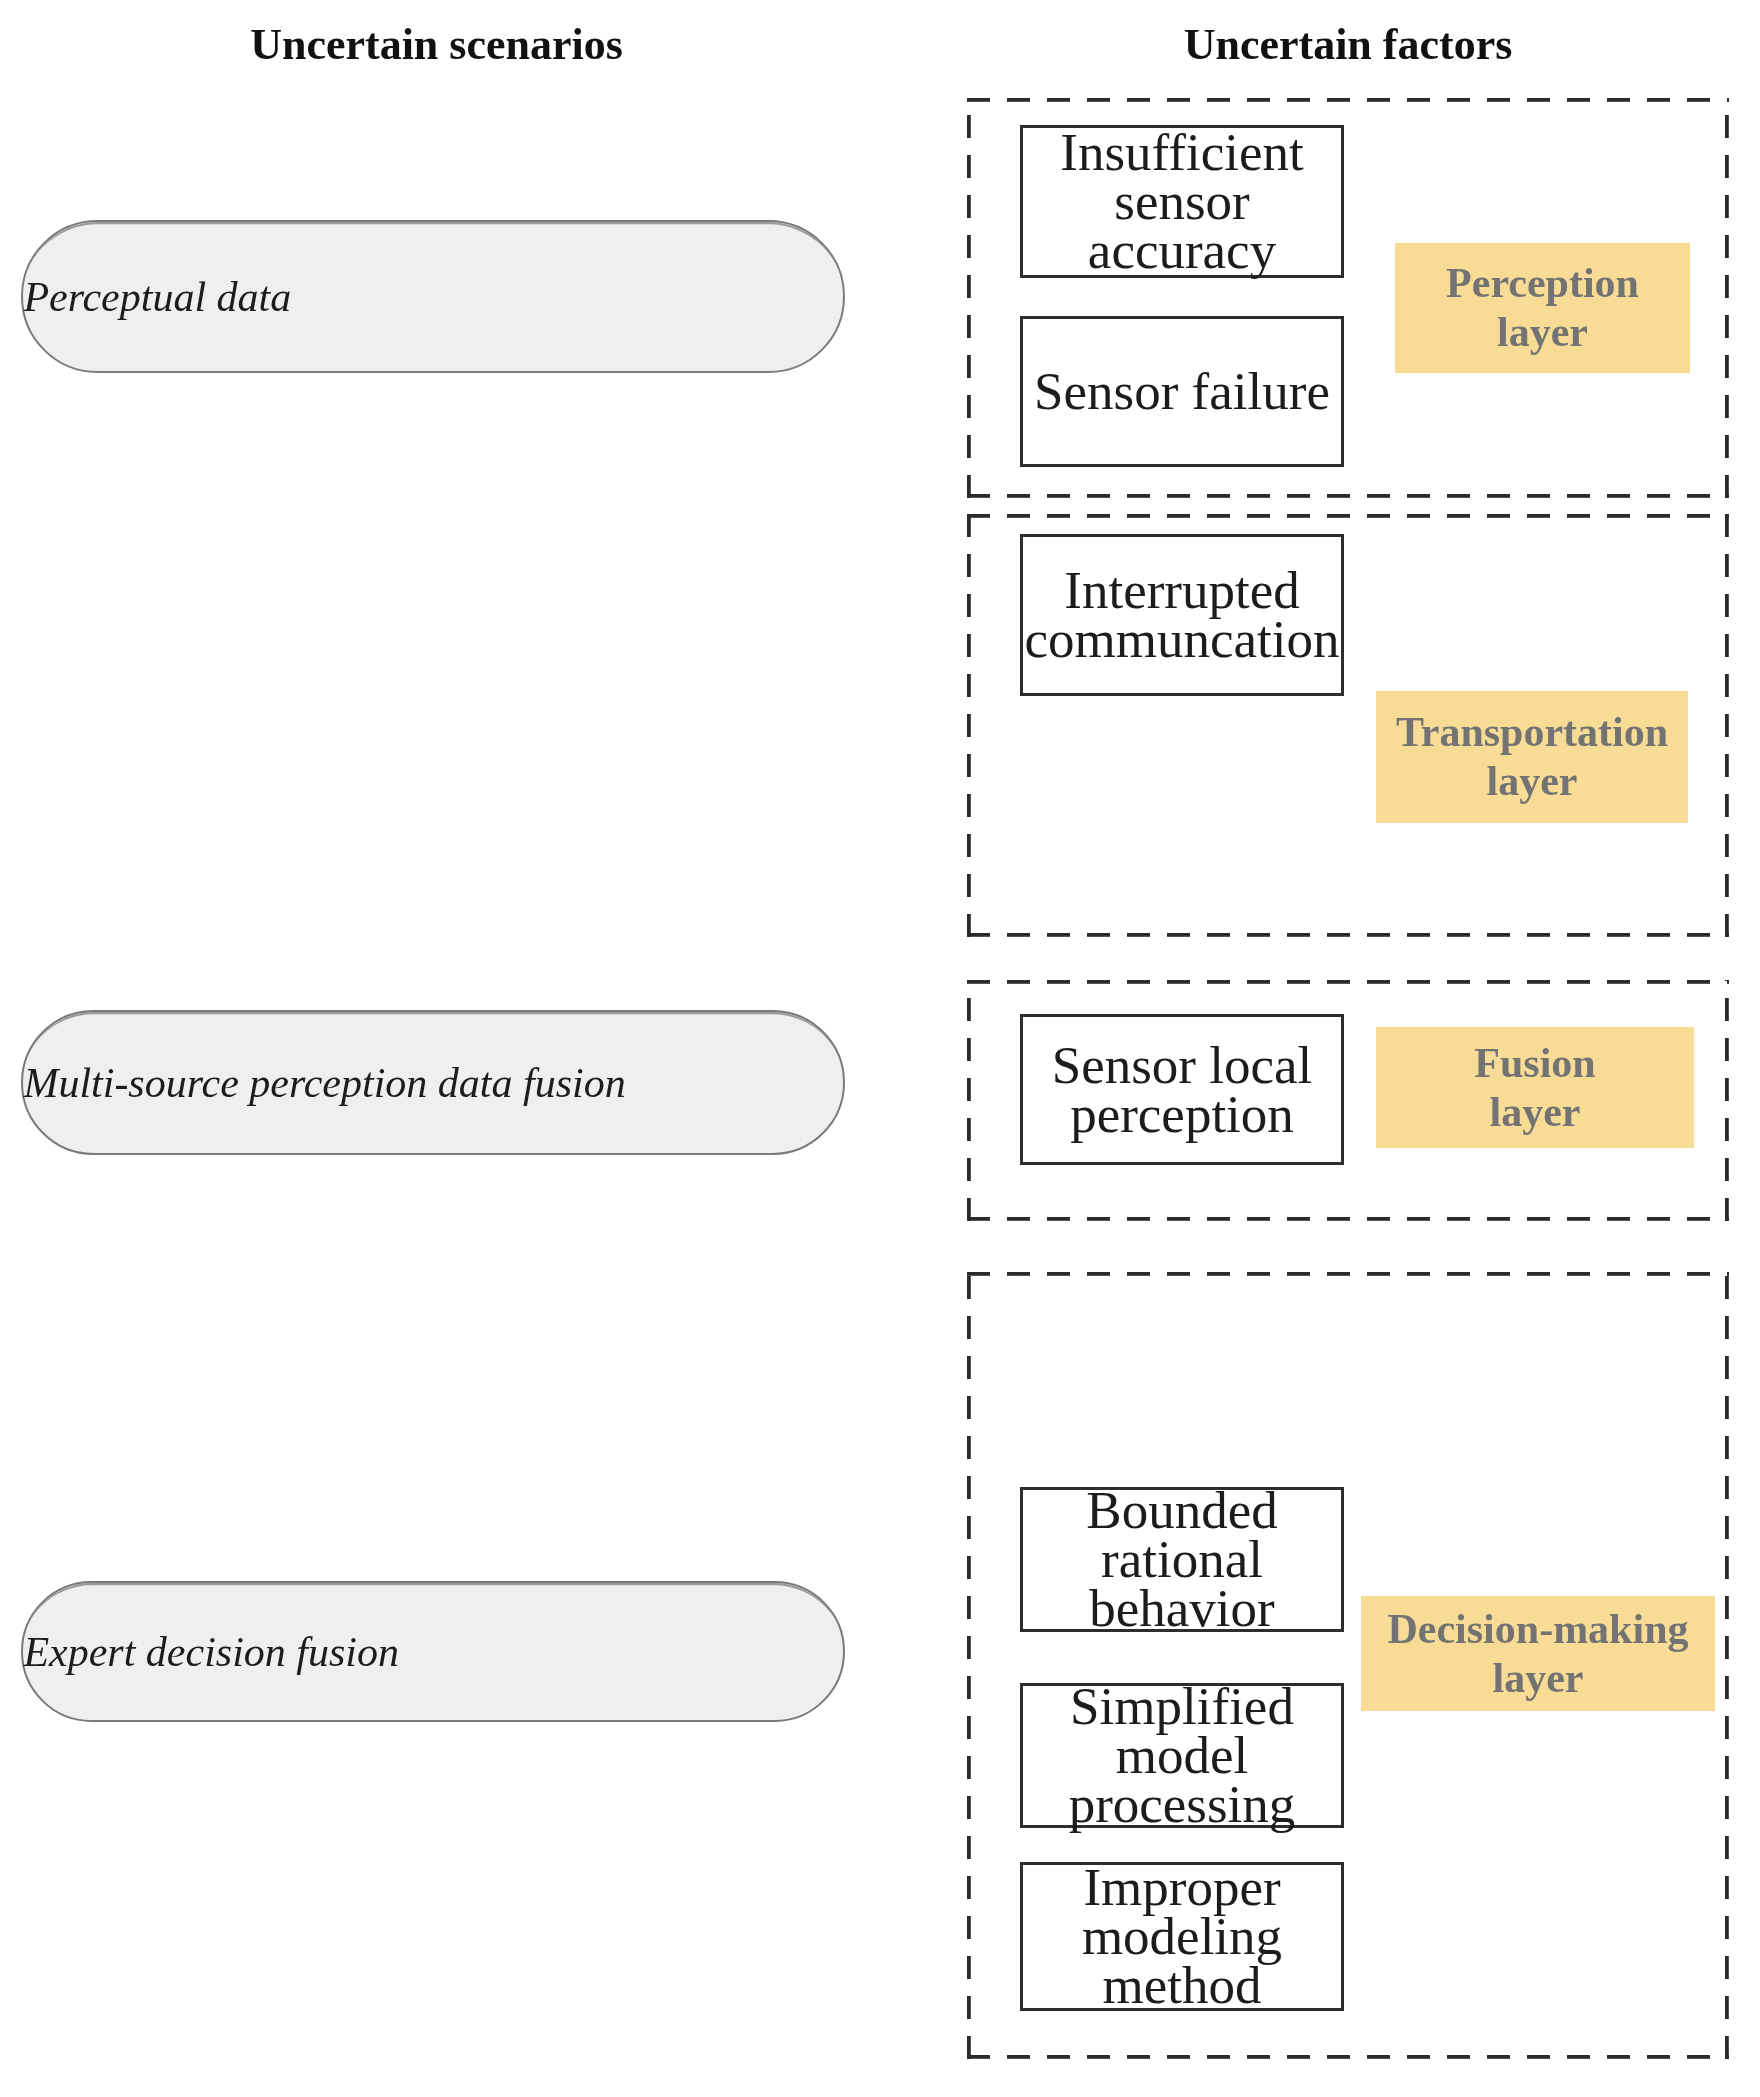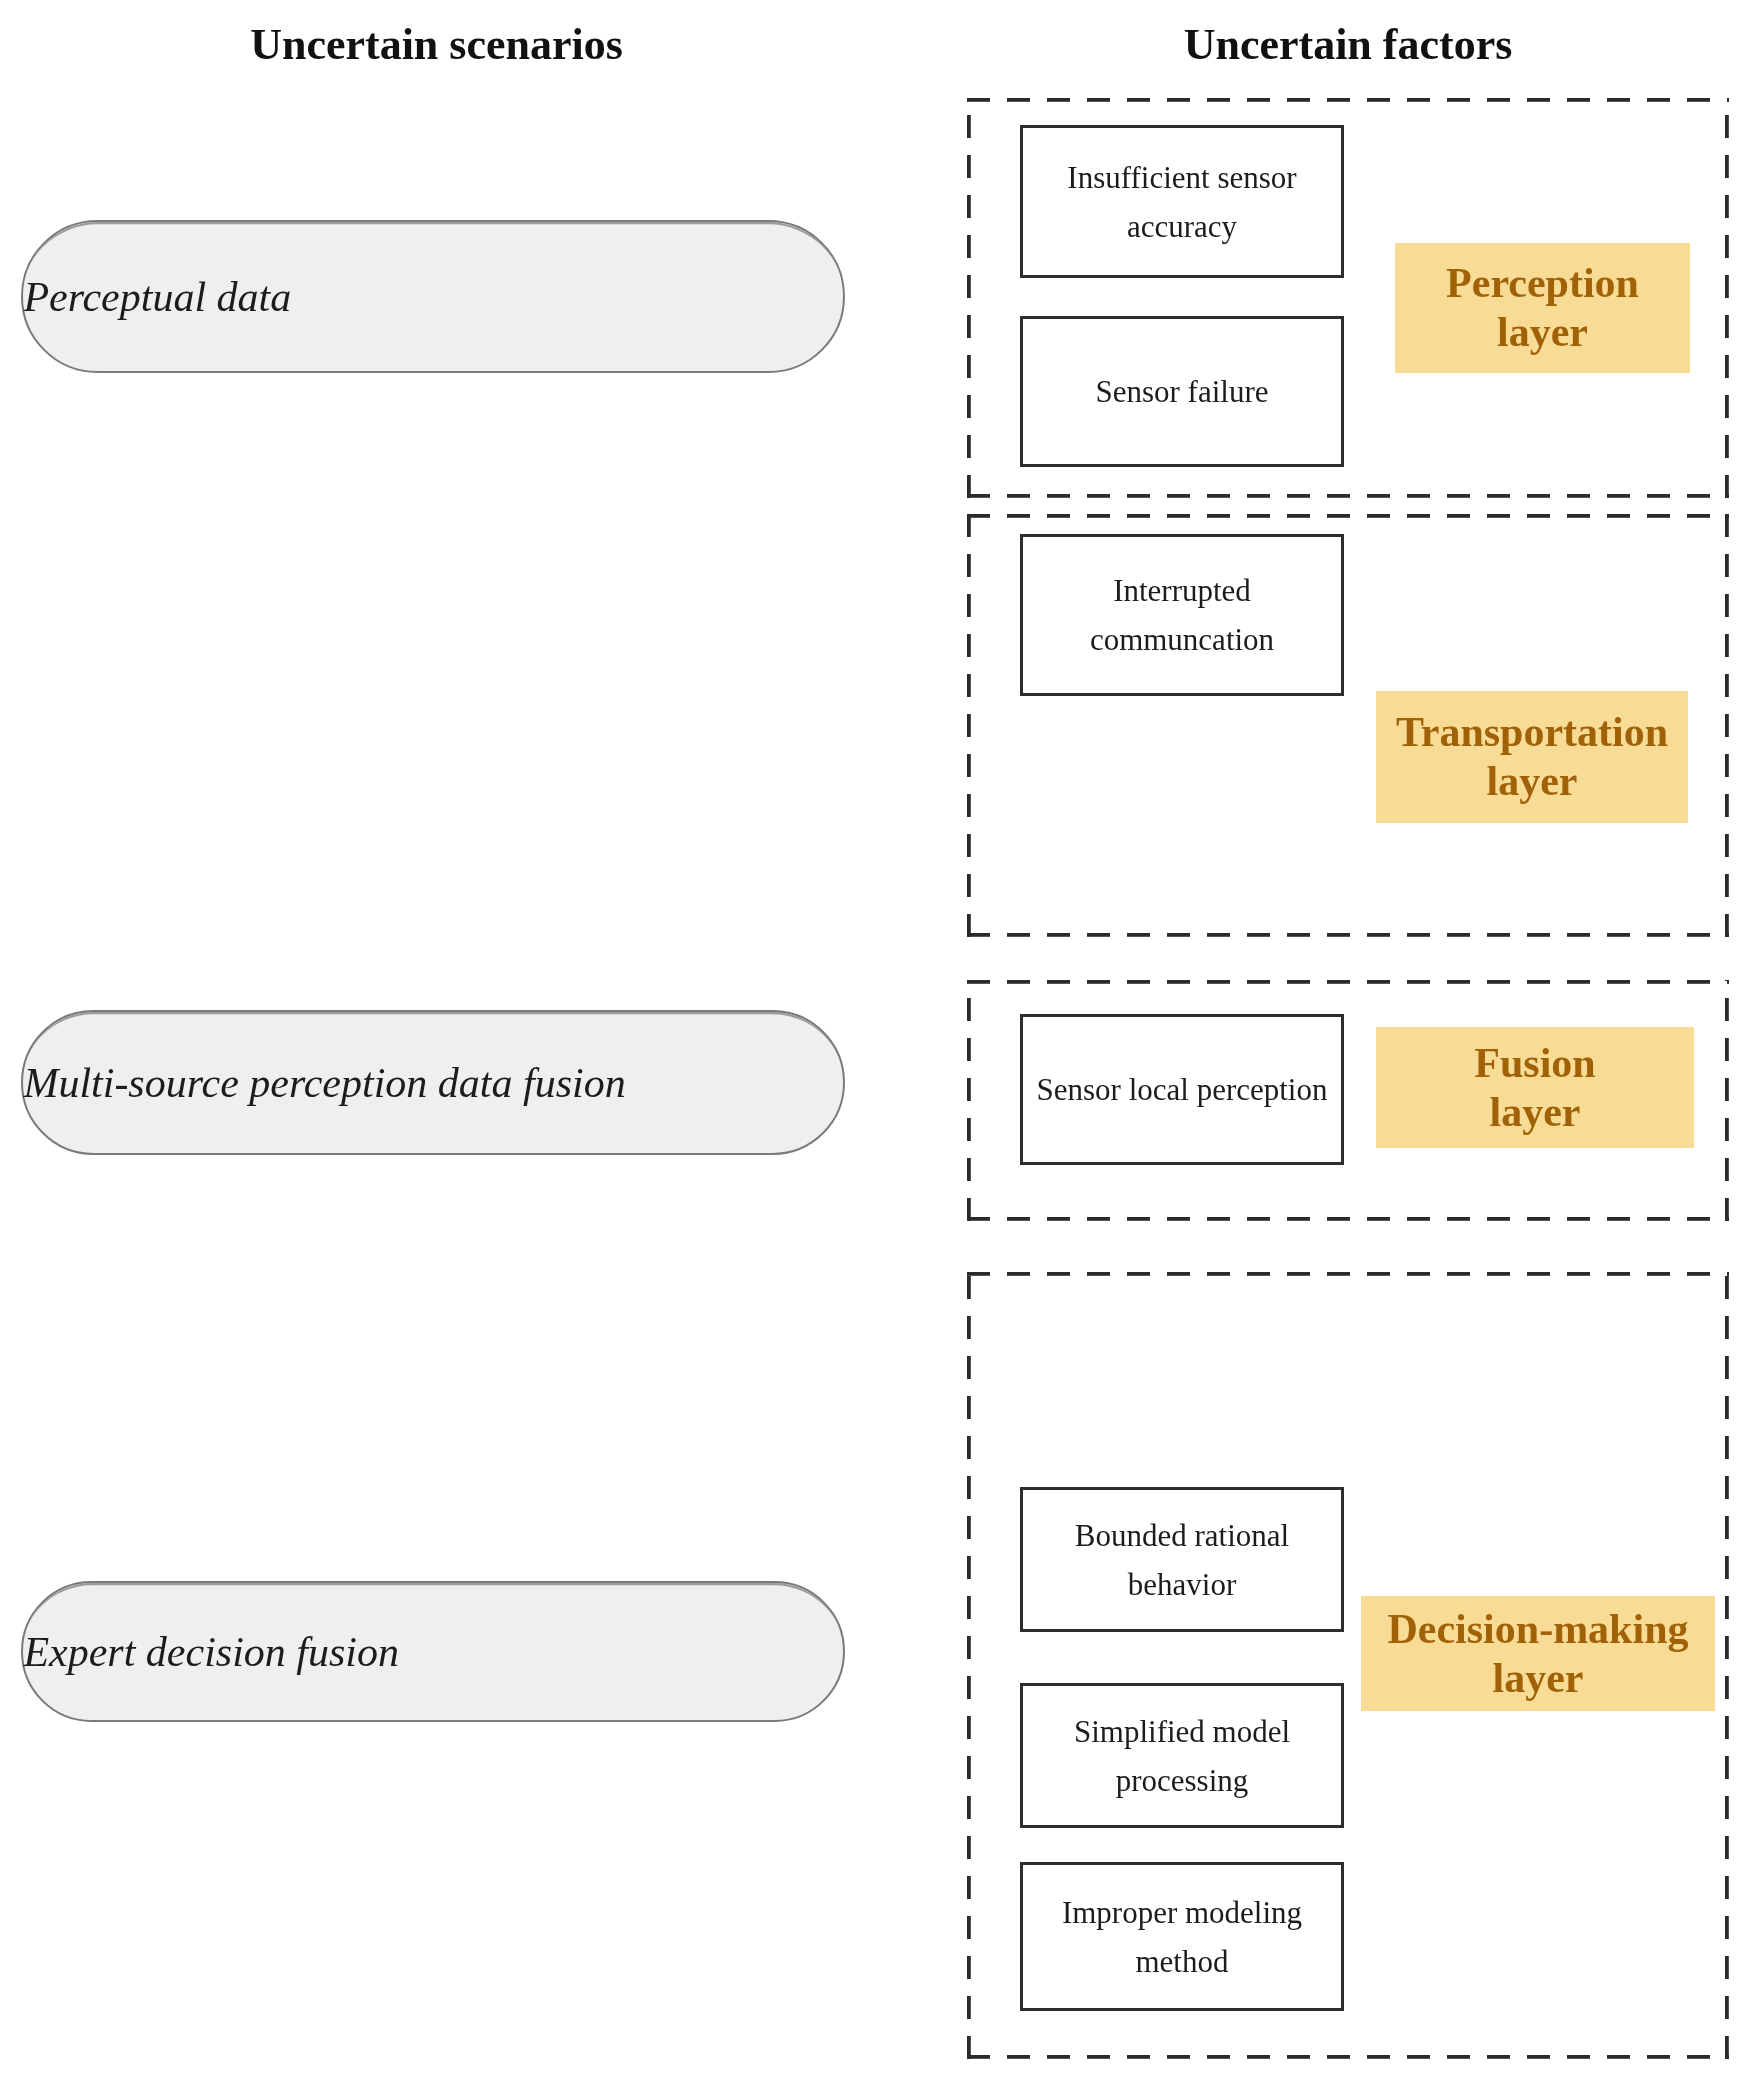--- a/index.html
+++ b/index.html
@@ -65,41 +65,41 @@
     width: 324px;
     box-sizing: border-box;
     background: #ffffff;
     border: 3.1px solid #2d2d2d;
     display: flex;
     align-items: center;
     justify-content: center;
     text-align: center;
   }
   .factor-box span {
-    font-size: 31px;
+    font-size: 53px;
     line-height: 49px;
     text-align: center;
     padding: 0 4.6px;
     color: #1c1c1c;
   }
   .layer-label {
     position: absolute;
     box-sizing: border-box;
     background: #f8dc96;
     display: flex;
     align-items: center;
     justify-content: center;
     text-align: center;
   }
   .layer-label span {
     font-size: 42px;
     font-weight: bold;
     line-height: 49px;
     text-align: center;
-    color: #a16207;
+    color: #737373;
     padding: 0 10.7px;
   }
 </style>
 </head>
 <body>
 
 <div class="canvas">
 
   <div class="col-title" style="left:31px; width:811px;">Uncertain scenarios</div>
   <div class="col-title" style="left:967px; width:762px;">Uncertain factors</div>

